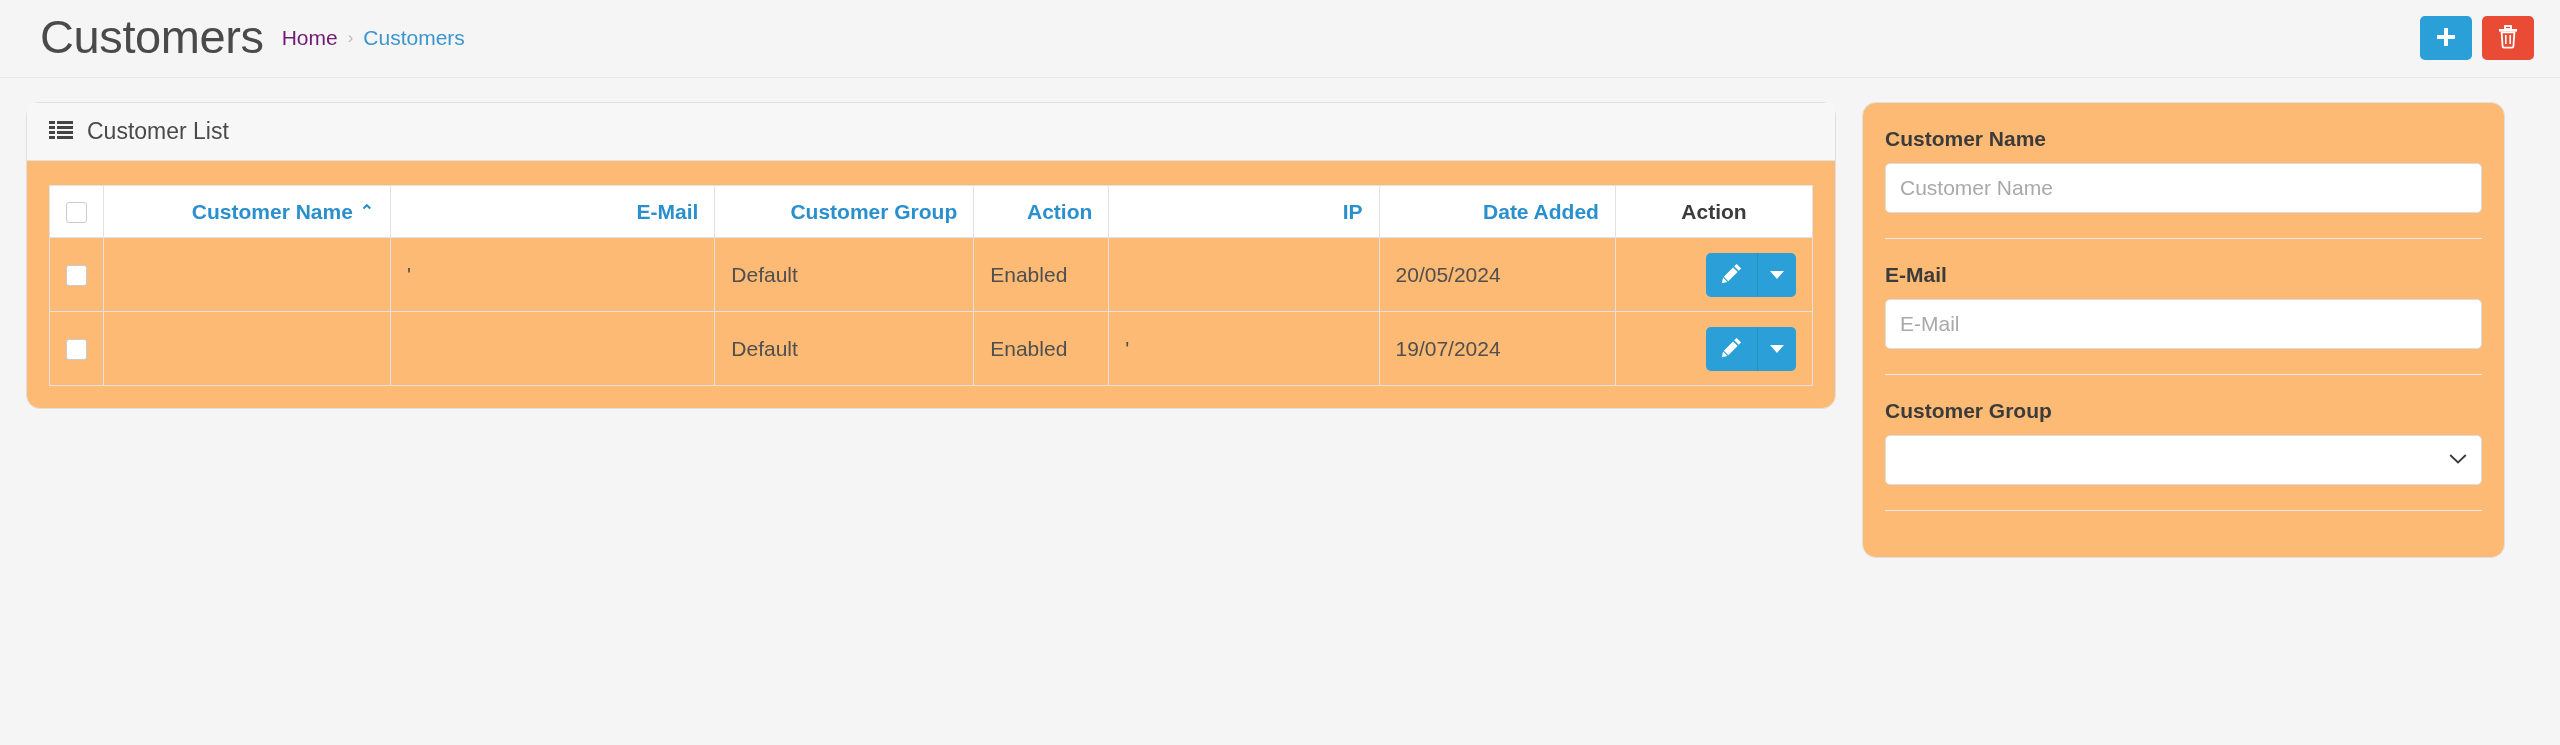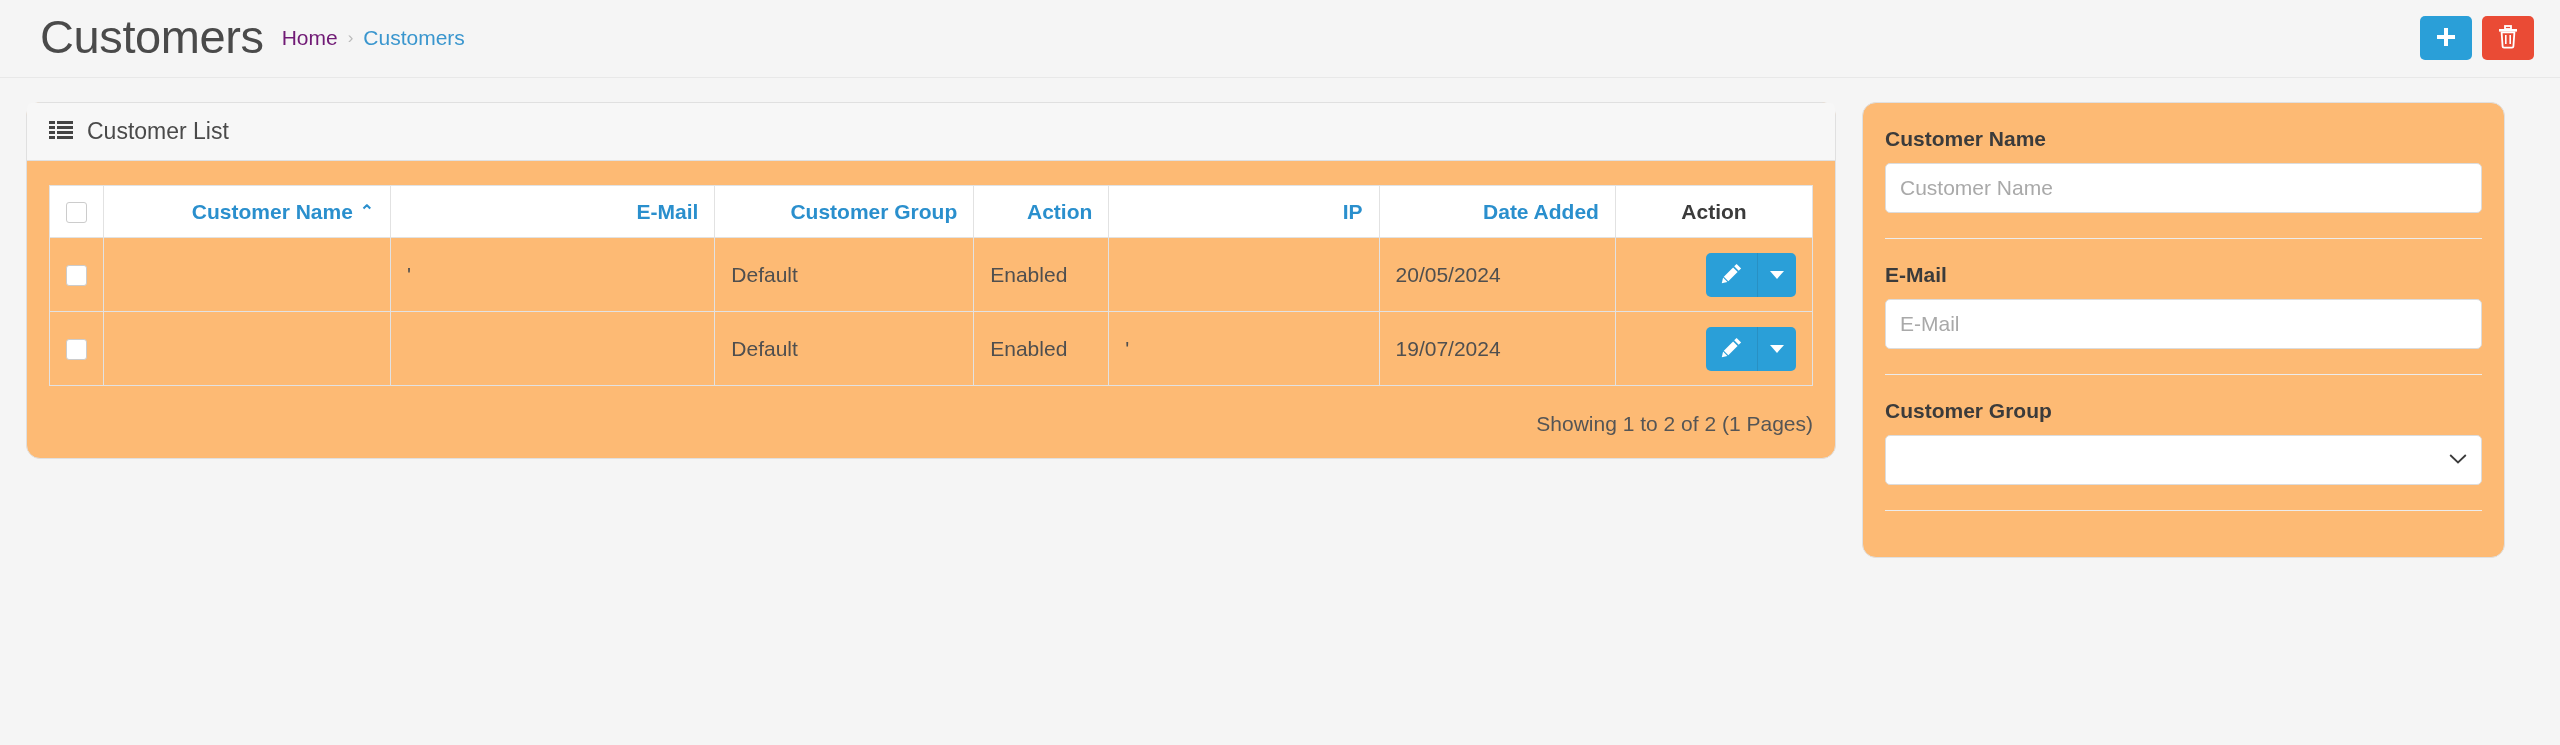--- a/index.html
+++ b/index.html
@@ -360,23 +360,20 @@
                   </button>
                   <button class="btn-caret" title="More">
                     <span class="caret-tri"></span>
                   </button>
                 </span>
               </td>
             </tr>
           </tbody>
         </table>
 
-        <div class="table-footer">
-          <span>Showing 1 to 2 of 2 (1 Pages)</span>
-        </div>
       </div>
     </div>
   </div>
 
   <div class="col-right">
     <div class="panel">
 
       <div class="panel-body">
         <div class="form-group">
           <label class="filter-label">Customer Name</label>

